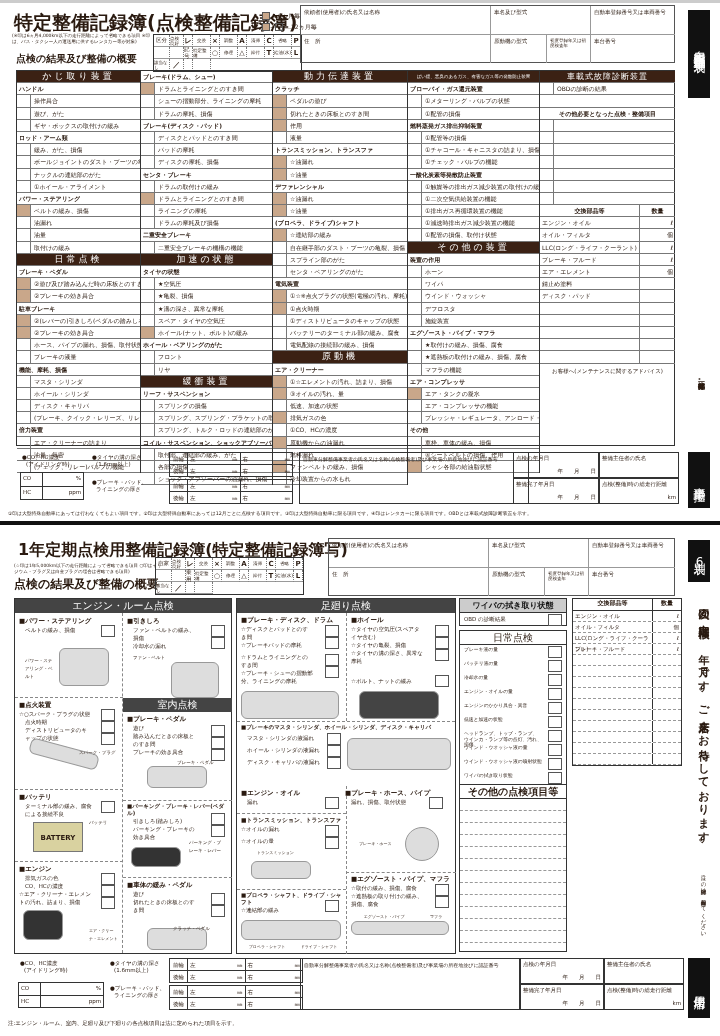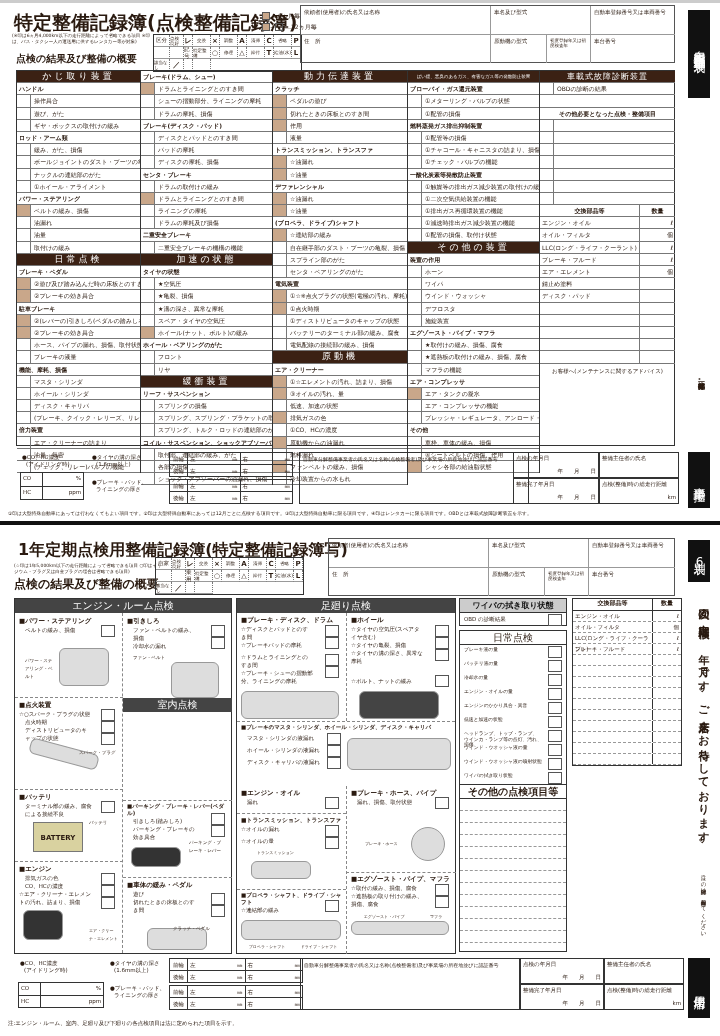--- a/index.html
+++ b/index.html
@@ -880,20 +880,31 @@
     <div class="item-h">■引きしろ</div>
     <div class="item" style="padding-left:6px;width:70px">ファン・ベルトの緩み、損傷</div>
     <div class="item" style="padding-left:6px">冷却水の漏れ</div>
     <span class="cb abs" style="left:84px;top:8px"></span>
     <span class="cb abs" style="left:84px;top:20px"></span>
     <div class="item" style="padding-left:6px;font-size:4.5px;margin-top:4px">ファン・ベルト</div>
     <div class="illus" style="margin:0 0 0 44px;width:48px;height:36px"></div>
   </div>
 
   <div class="abs sech gray" style="left:108px;top:99px;width:109px">室内点検</div>
+  <div class="abs" style="left:112px;top:116px;width:102px">
+    <div class="item-h">■ブレーキ・ペダル</div>
+    <div class="item" style="padding-left:6px">遊び</div>
+    <div class="item" style="padding-left:6px;width:72px">踏み込んだときの床板とのすき間</div>
+    <div class="item" style="padding-left:6px">ブレーキの効き具合</div>
+    <span class="cb abs" style="left:84px;top:10px"></span>
+    <span class="cb abs" style="left:84px;top:22px"></span>
+    <span class="cb abs" style="left:84px;top:34px"></span>
+    <div class="item abs" style="left:50px;top:44px;font-size:4.5px">ブレーキ・ペダル</div>
+    <div class="illus" style="margin:10px 0 0 20px;width:60px;height:22px"></div>
+  </div>
   <div class="abs dash" style="left:108px;top:201px;width:109px"></div>
   <div class="abs" style="left:112px;top:204px;width:104px">
     <div class="item-h" style="font-size:5.5px">■パーキング・ブレーキ・レバー(ペダル)</div>
     <div class="item" style="padding-left:6px">引きしろ(踏みしろ)</div>
     <div class="item" style="padding-left:6px;width:72px">パーキング・ブレーキの効き具合</div>
     <span class="cb abs" style="left:84px;top:10px"></span>
     <span class="cb abs" style="left:84px;top:22px"></span>
     <div class="item abs" style="left:62px;top:36px;font-size:4.5px;width:34px">パーキング・ブレーキ・レバー</div>
     <div class="illus" style="margin:6px 0 0 4px;width:50px;height:20px;background:#333"></div>
   </div>
@@ -967,21 +978,21 @@
   <div class="abs" style="left:4px;top:293px;width:104px">
     <div class="item-h" style="font-size:5.5px">■プロペラ・シャフト、ドライブ・シャフト</div>
     <div class="item">☆連結部の緩み</div>
     <span class="cb abs" style="left:84px;top:8px"></span>
     <div class="illus" style="margin-top:6px;width:100px;height:20px"></div>
     <div style="display:flex;justify-content:space-around;font-size:4px;margin-top:4px">
         <span>プロペラ・シャフト</span>
         <span>ドライブ・シャフト</span>
       </div>
   </div>
-  <div class="abs" style="left:114px;top:190px;width:104px">
+  <div class="abs" style="left:108px;top:190px;width:104px">
     <div class="item-h">■ブレーキ・ホース、パイプ</div>
     <div class="item" style="padding-left:6px">漏れ、損傷、取付状態</div>
     <span class="cb abs" style="left:84px;top:8px"></span>
     <div class="item" style="padding-left:14px;font-size:4px;margin-top:34px">ブレーキ・ホース</div>
     <div class="illus abs" style="left:60px;top:38px;width:34px;height:34px;border-radius:50%"></div>
   </div>
   <div class="abs dash" style="left:109px;top:273px;width:110px"></div>
   <div class="abs" style="left:114px;top:276px;width:104px">
     <div class="item-h">■エグゾースト・パイプ、マフラ</div>
     <div class="item" style="width:72px">☆取付の緩み、損傷、腐食</div>

